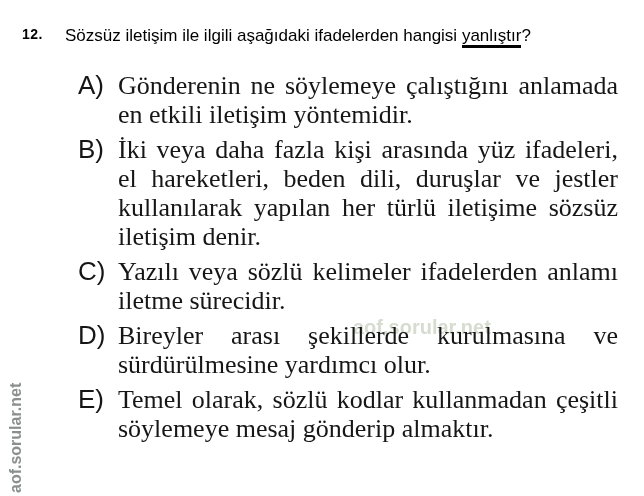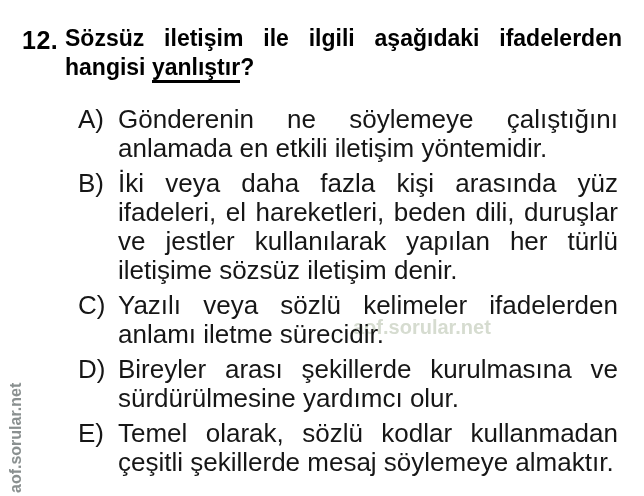--- a/index.html
+++ b/index.html
@@ -16,51 +16,51 @@
   .question-row {
     position: relative;
     z-index: 1;
     display: flex;
     padding-top: 24px;
     padding-left: 22px;
   }
   .q-number {
     flex: 0 0 43px;
     width: 43px;
-    font-size: 25px;
+    font-size: 14px;
     font-weight: bold;
     color: #000000;
     padding-top: 2px;
     letter-spacing: 0.5px;
   }
   .q-text {
     width: 557px;
-    font-size: 23px;
-    font-weight: bold;
-    line-height: 29px;
+    font-size: 17px;
+    font-weight: normal;
+    line-height: 24px;
     text-align: justify;
     color: #000000;
   }
   .q-underline { border-bottom: 3px solid #000000; }
   
   .options {
     position: relative;
     z-index: 1;
     margin-top: 23px;
     margin-left: 78px;
   }
   .option-row {
     display: flex;
     margin-bottom: 6px;
     font-size: 26px;
     line-height: 29px;
     color: #161616;
   }
   .opt-letter { flex: 0 0 40px; width: 40px; }
-  .opt-text { width: 500px; text-align: justify; }
+  .opt-text { width: 500px; text-align: justify; font-family: Liberation Serif, serif; }
   
   .wm-center {
     position: absolute;
     left: 353px;
     top: 316px;
     z-index: 0;
     font-size: 20px;
     font-weight: bold;
     color: #d6dcd0;
     white-space: nowrap;
@@ -109,17 +109,17 @@
       <div class="opt-text">Yazılı veya sözlü kelimeler ifadelerden anlamı iletme sürecidir.</div>
     </div>
 
     <div class="option-row">
       <div class="opt-letter">D)</div>
       <div class="opt-text">Bireyler arası şekillerde kurulmasına ve sürdürülmesine yardımcı olur.</div>
     </div>
 
     <div class="option-row">
       <div class="opt-letter">E)</div>
-      <div class="opt-text">Temel olarak, sözlü kodlar kullanmadan çeşitli şekillerde mesaj söylemeye almaktır.</div>
+      <div class="opt-text">Temel olarak, sözlü kodlar kullanmadan çeşitli söylemeye mesaj gönderip almaktır.</div>
     </div>
 
   </div>
 </div>
 
 </body></html>

